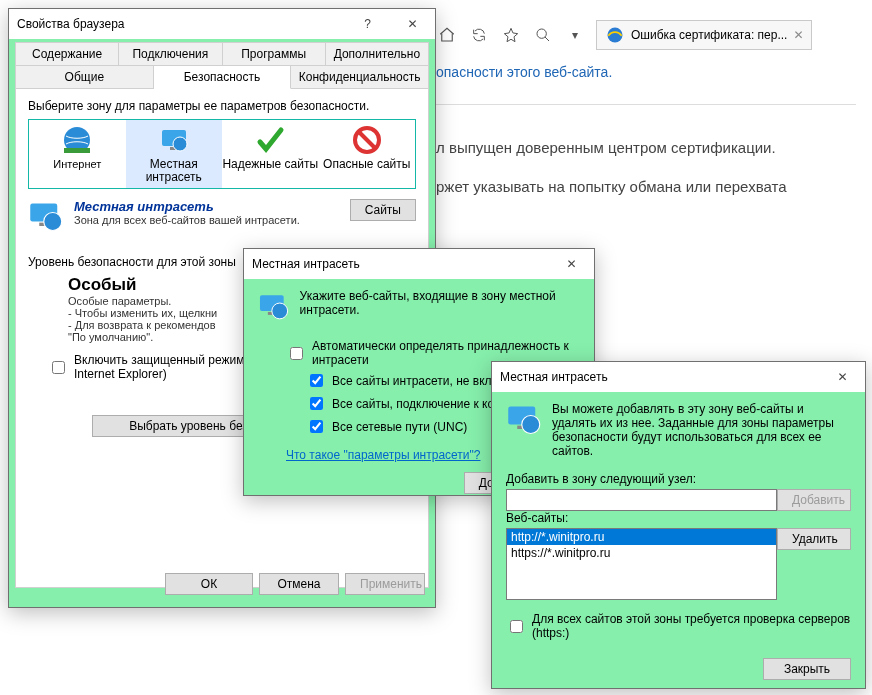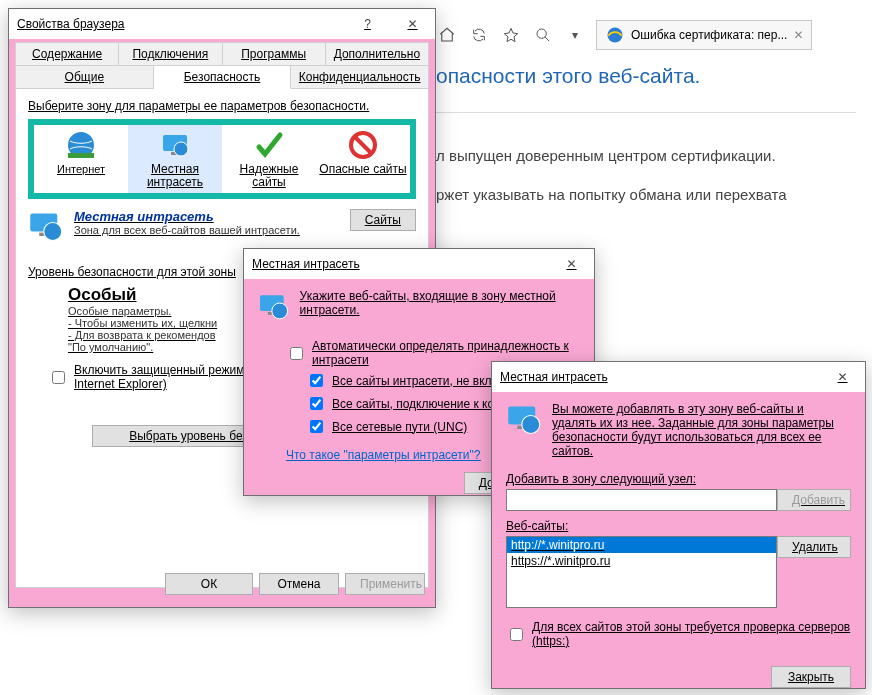--- a/index.html
+++ b/index.html
@@ -1,43 +1,43 @@
 <!DOCTYPE html>
 <html><head>
   <meta charset="utf-8">
   <style>
     * { box-sizing: border-box; font-family: "Segoe UI", Tahoma, sans-serif; font-size: 12px; }
     body { margin: 0; background: #fff; width: 872px; height: 695px; position: relative; overflow: hidden; }
 
-    .window { position: absolute; background: #f9a8d4; border: 1px solid #707070; box-shadow: 0 5px 20px rgba(0,0,0,.25); text-decoration: underline; }
+    .window { position: absolute; background: #86efac; border: 1px solid #707070; box-shadow: 0 5px 20px rgba(0,0,0,.25); }
     .titlebar { height: 30px; display: flex; align-items: center; padding: 0 0 0 8px; background: #fff; }
     .titlebar .title { flex: 1; font-size: 12px; color: #000; }
     .titlebar .btn { width: 45px; height: 28px; display: flex; align-items: center; justify-content: center; color: #444; }
 
     
     .ie-bg { position: absolute; left: 0; top: 0; width: 872px; height: 695px; background: #fff; }
     .ie-toolbar { position: absolute; left: 436px; top: 20px; display: flex; gap: 10px; align-items: center; height: 30px; width: 420px; }
     .ie-toolbar .icon { width: 22px; height: 22px; display: flex; align-items: center; justify-content: center; color: #666; }
     .tab { display: inline-flex; align-items: center; gap: 6px; border: 1px solid #c9c9c9; padding: 4px 8px; background: #f7f7f7; }
     .tab .x { color: #888; }
 
     .cert-err { position: absolute; left: 436px; top: 64px; width: 420px; }
-    .cert-err h1 { font-size: 21px; font-weight: normal; color: #1f66b5; margin: 0 0 34px 0; padding-bottom: 24px; border-bottom: 1px solid #ddd; }
+    .cert-err h1 { font-size: 14px; font-weight: normal; color: #1f66b5; margin: 0 0 34px 0; padding-bottom: 24px; border-bottom: 1px solid #ddd; }
     .cert-err p { font-size: 15px; color: #444; margin: 0 0 22px 0; }
 
     
     .dlg1 { left: 8px; top: 8px; width: 428px; height: 600px; }
     .tabs-rows { padding: 2px 6px 0 6px; }
     .tabs-row { display: flex; }
     .tab-hdr { border: 1px solid #d0d0d0; border-bottom: none; background: #f0f0f0; padding: 4px 0; text-align: center; flex: 1; position: relative; top: 1px; }
     .tab-hdr + .tab-hdr { border-left: none; }
     .tab-hdr.active { background: #fff; z-index: 2; border-bottom: 1px solid #fff; }
     .tab-body { margin: 0 6px 6px 6px; border: 1px solid #d0d0d0; padding: 10px 12px 10px 12px; height: 500px; background: #fff; position: relative; }
 
-    .zone-box { border: 6px solid #14b8a6; display: flex; gap: 0; margin-top: 6px; justify-content: flex-end; }
+    .zone-box { border: 1px solid #14b8a6; display: flex; gap: 0; margin-top: 6px; justify-content: flex-end; }
     .zone { flex: 1; text-align: center; padding: 4px 0; }
     .zone.sel { background: #dbeaff; }
     .zone .zicon { width: 32px; height: 32px; margin: 0 auto 2px; display: block; }
     .zone .lbl { font-size: 11px; line-height: 13px; }
 
     .zone-desc { display: flex; align-items: flex-start; gap: 10px; margin-top: 10px; }
     .zone-desc .left { flex: 1; }
     .zone-desc .title { color: #003399; font-size: 13px; font-weight: bold; font-style: italic; }
     .zone-desc .sub { font-size: 11px; color: #333; }
     .btn-std { background: #e1e1e1; border: 1px solid #adadad; padding: 3px 14px; }
@@ -60,21 +60,21 @@
     .dlg2 .hdr { display: flex; gap: 10px; align-items: flex-start; margin-bottom: 14px; }
     .link { color: #0066cc; }
 
     
     .dlg3 { left: 491px; top: 361px; width: 375px; height: 328px; }
     .dlg3 .body { padding: 10px 14px; }
     .input { width: 100%; height: 22px; border: 1px solid #7a7a7a; padding: 2px 4px; background: #fff; }
     .listbox { width: 100%; height: 72px; border: 1px solid #7a7a7a; background: #fff; overflow: auto; }
     .listbox .item { padding: 1px 4px; }
     .listbox .item.sel { background: #0078d7; color: #fff; }
-    .field-row { display: flex; gap: 0; align-items: flex-start; margin-bottom: 8px; }
+    .field-row { display: flex; gap: 0; align-items: flex-start; }
     .field-row .col { flex: 1; }
     .shield-svg, .globe-svg, .monitor-svg, .check-svg, .forbid-svg { display: block; }
     .ie-logo { width: 20px; height: 20px; }
   </style>
 </head>
 <body>
 
 <div class="ie-bg">
   <div class="ie-toolbar">
     <span class="icon">
@@ -291,16 +291,16 @@
       </div>
       <button class="btn-std" style="width:74px">Удалить</button>
     </div>
 
     <label class="chk" style="margin-top:12px">
       <input type="checkbox" style="">
       <span>Для всех сайтов этой зоны требуется проверка серверов (https:)</span>
     </label>
 
     <div class="row-btns" style="margin-top:18px">
-      <button class="btn-std" style="width:80px">Закрыть</button>
+      <button class="btn-std" style="width:88px">Закрыть</button>
     </div>
   </div>
 </div>
 
 </body></html>

